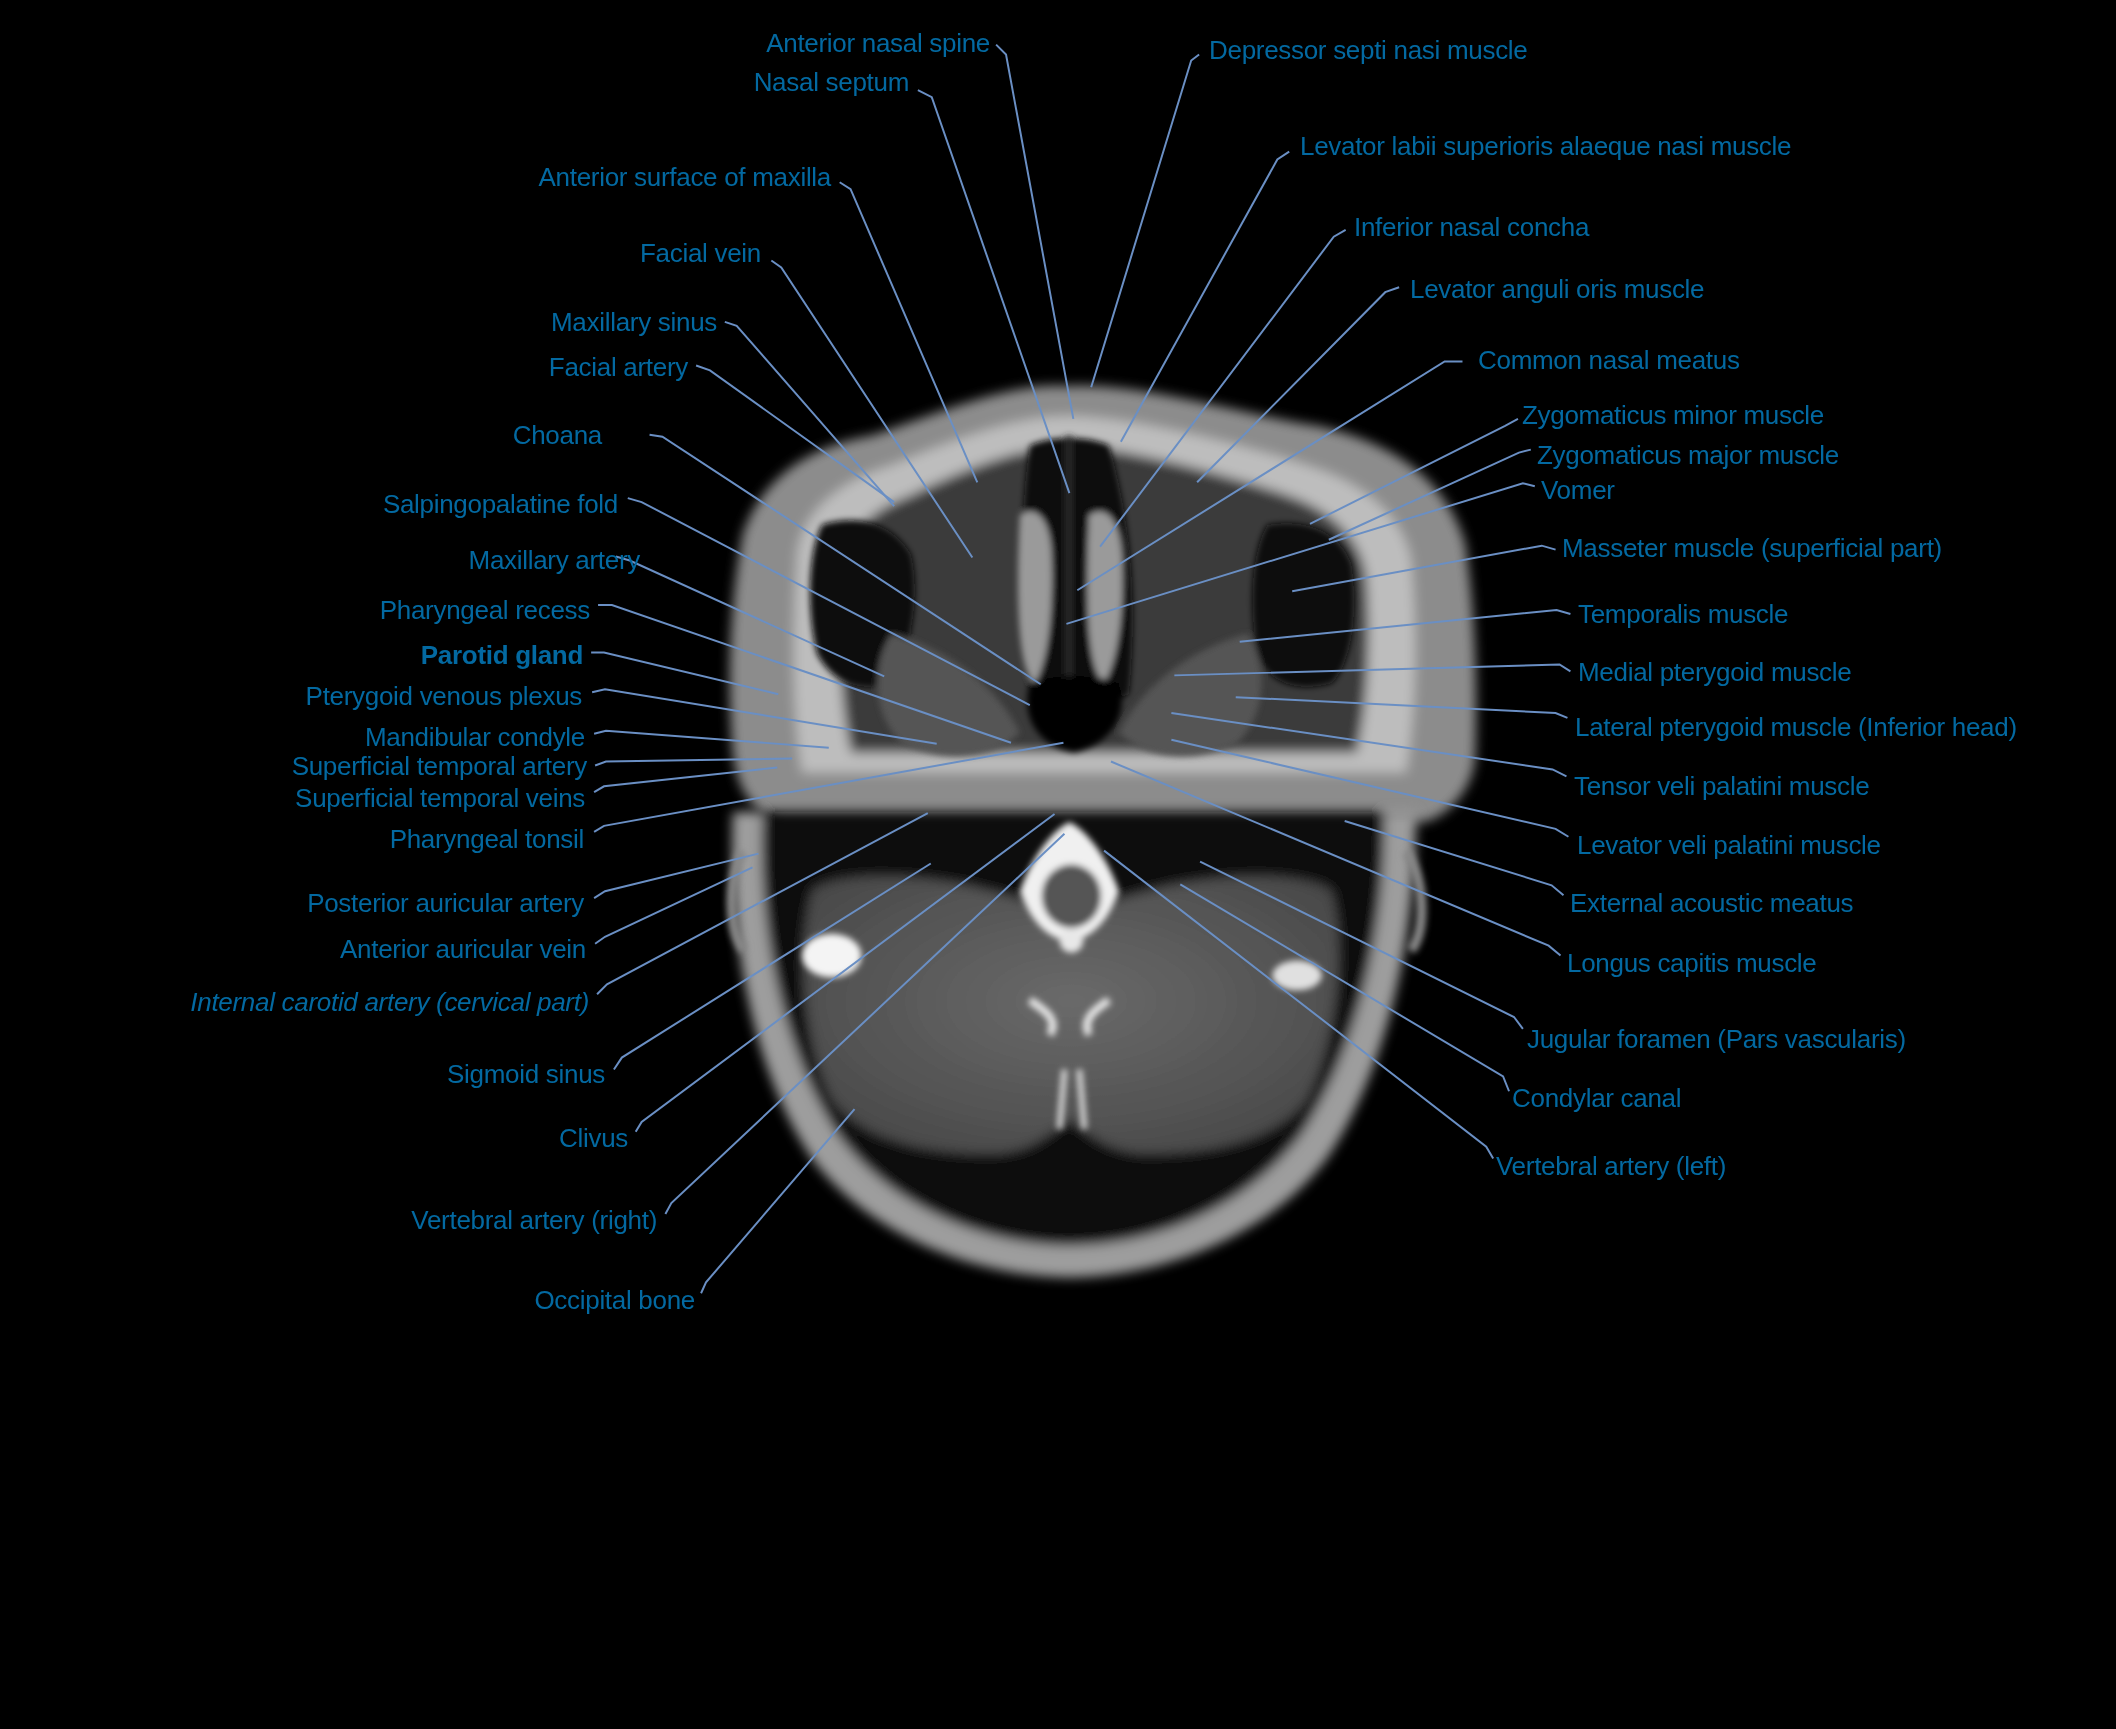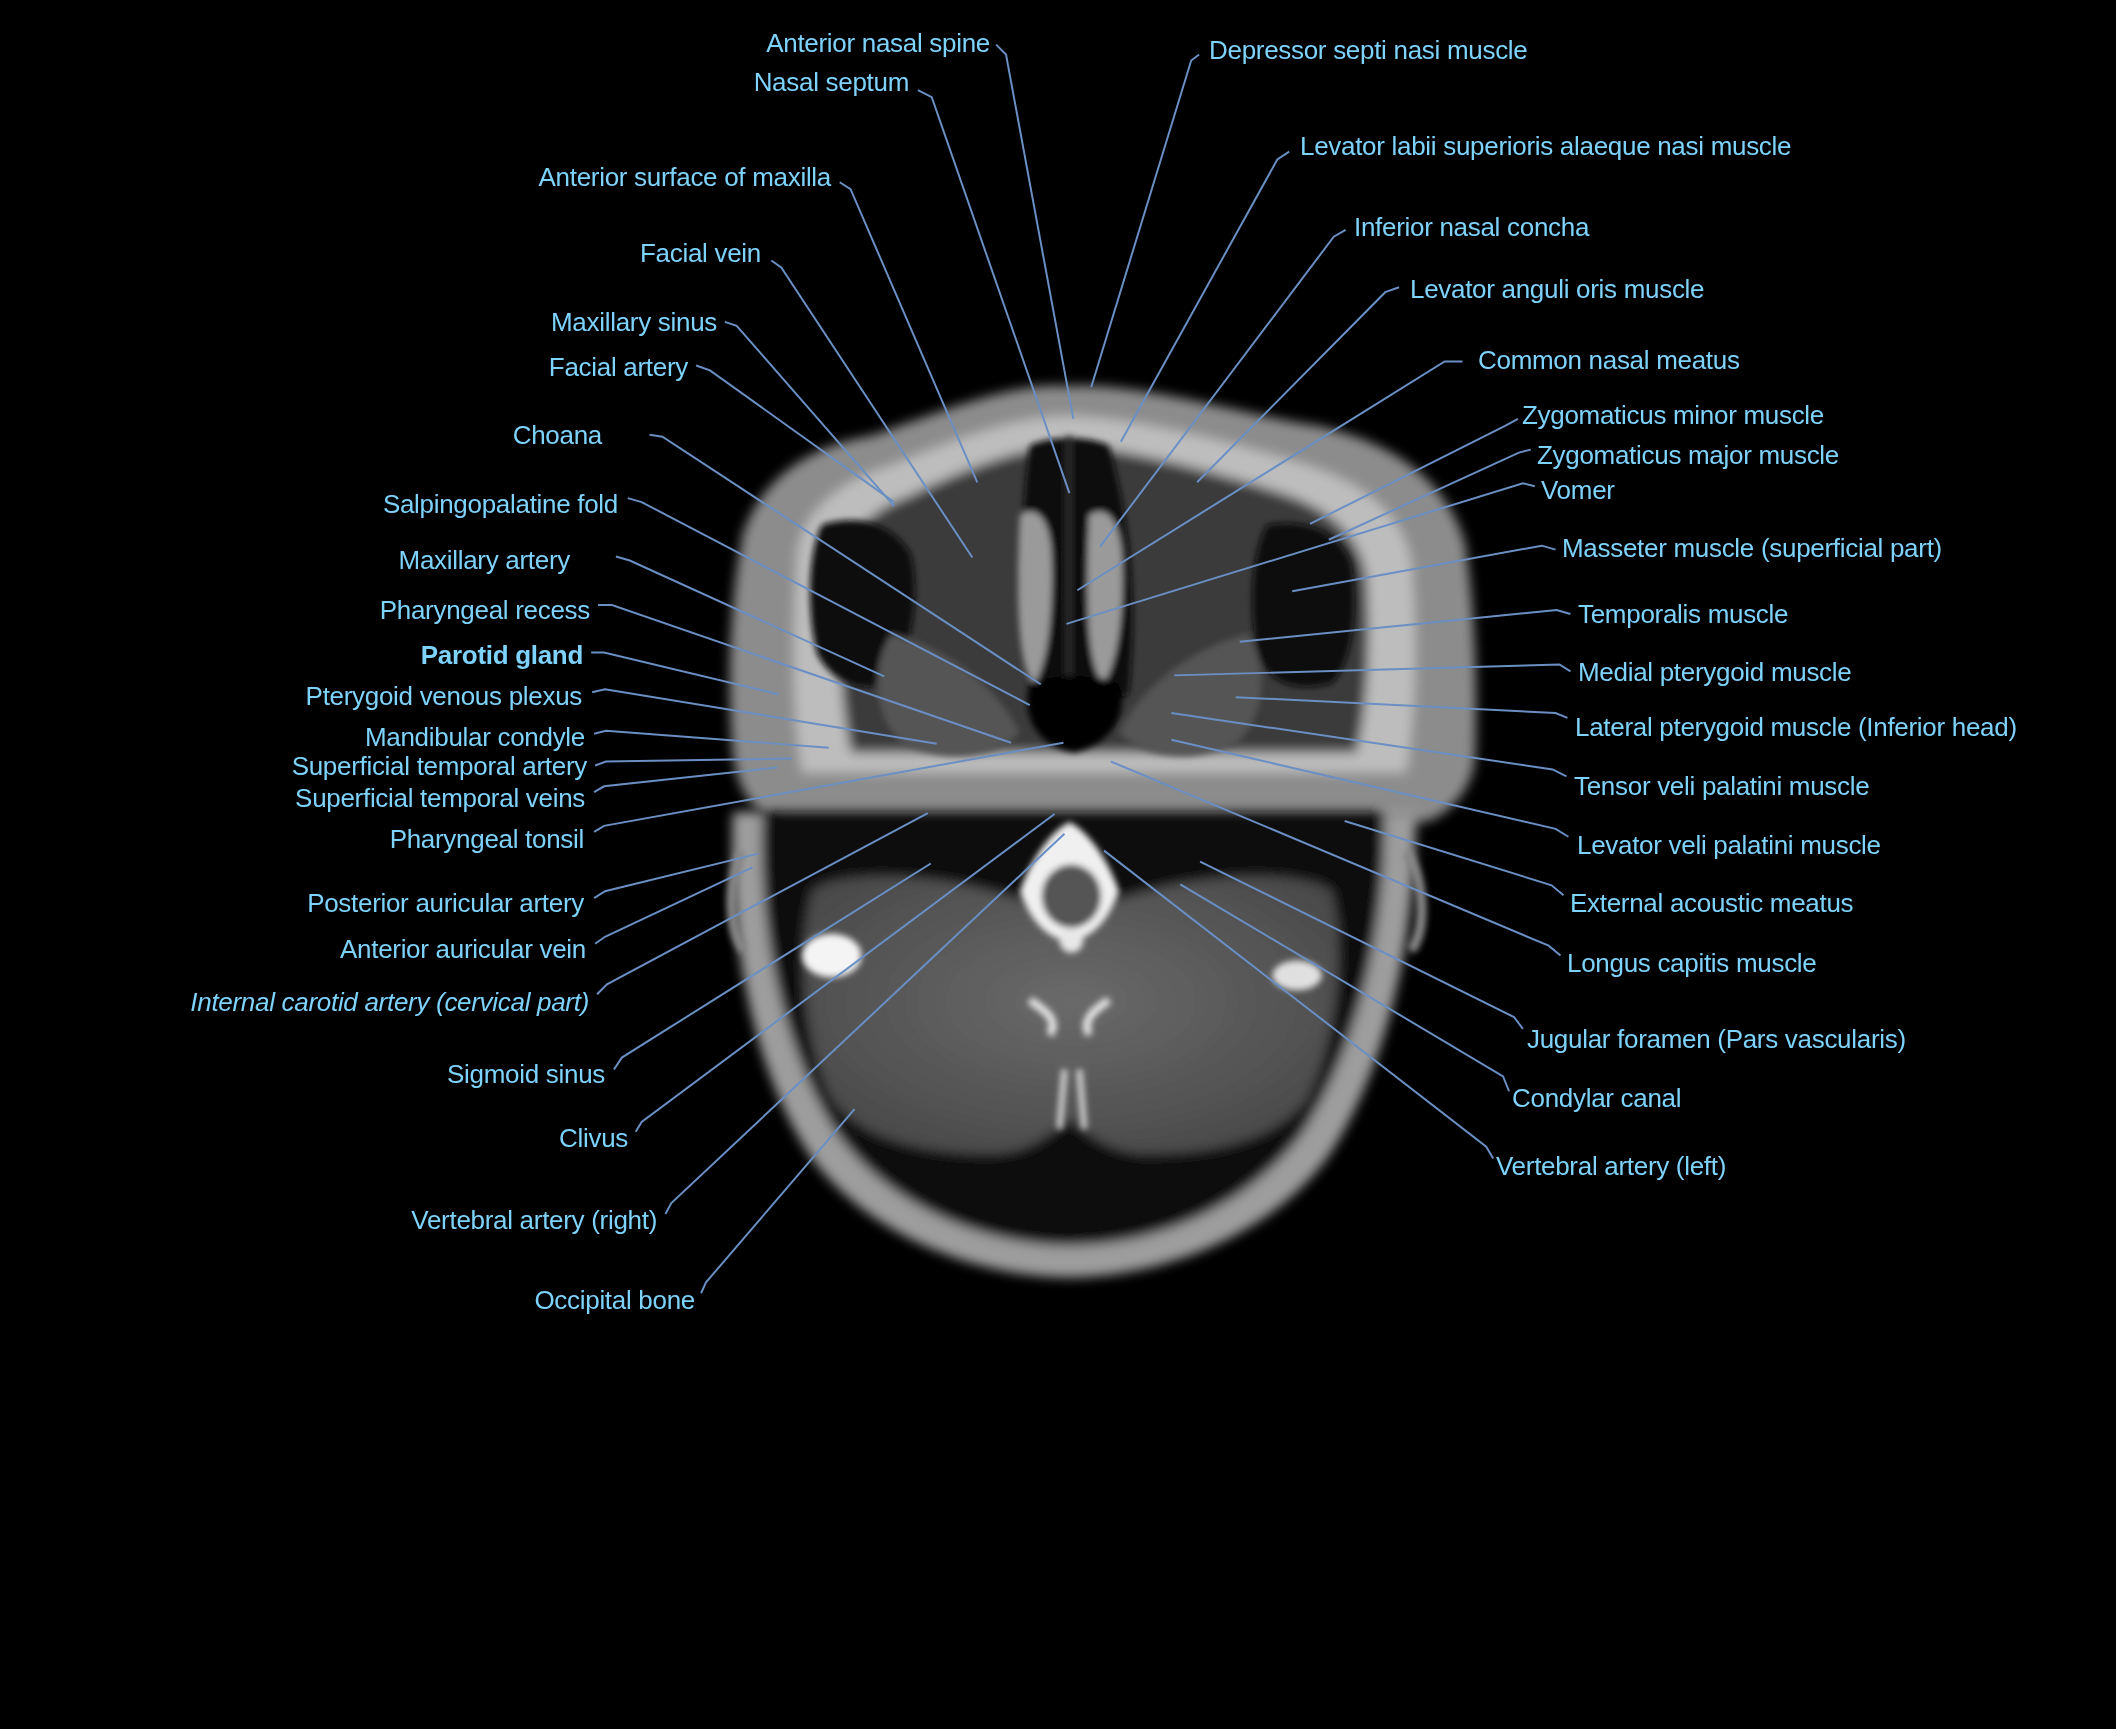--- a/index.html
+++ b/index.html
@@ -2,21 +2,21 @@
 <html><head>
 <meta charset="utf-8">
 <style>
   html, body { margin: 0; padding: 0; background: #000; }
   body { width: 2117px; height: 1730px; position: relative; overflow: hidden; font-family: "Liberation Sans", sans-serif; }
   #stage { position: absolute; left: 0; top: 0; width: 2117px; height: 1730px; }
   #mri { position: absolute; left: 0; top: 0; width: 2117px; height: 1730px; }
   #leaders { position: absolute; left: 0; top: 0; width: 2117px; height: 1730px; pointer-events: none; }
   .label {
     position: absolute;
-    color: #7dd3fc;
+    color: #0369a1;
     font-size: 26px;
     line-height: 30px;
     white-space: nowrap;
     letter-spacing: -0.3px;
     transform: translateY(-50%);
     cursor: pointer;
   }
   .label.left { text-align: right; transform: translate(-100%, -50%); }
 </style>
 </head>
@@ -139,21 +139,21 @@
 </div>
 
 <div class="label left" style="left: 990px; top: 43px;">Anterior nasal spine</div>
 <div class="label left" style="left: 909px; top: 82px;">Nasal septum</div>
 <div class="label left" style="left: 831px; top: 177px;">Anterior surface of maxilla</div>
 <div class="label left" style="left: 761px; top: 253px;">Facial vein</div>
 <div class="label left" style="left: 717px; top: 322px;">Maxillary sinus</div>
 <div class="label left" style="left: 688px; top: 367px;">Facial artery</div>
 <div class="label left" style="left: 602px; top: 435px;">Choana</div>
 <div class="label left" style="left: 618px; top: 504px;">Salpingopalatine fold</div>
-<div class="label left" style="left: 570px; top: 560px;">Maxillary artery</div>
+<div class="label left" style="left: 640px; top: 560px;">Maxillary artery</div>
 <div class="label left" style="left: 590px; top: 610px;">Pharyngeal recess</div>
 <div class="label left" style="left: 583px; top: 655px; font-weight: bold;">Parotid gland</div>
 <div class="label left" style="left: 582px; top: 696px;">Pterygoid venous plexus</div>
 <div class="label left" style="left: 585px; top: 737px;">Mandibular condyle</div>
 <div class="label left" style="left: 587px; top: 766px;">Superficial temporal artery</div>
 <div class="label left" style="left: 585px; top: 798px;">Superficial temporal veins</div>
 <div class="label left" style="left: 584px; top: 839px;">Pharyngeal tonsil</div>
 <div class="label left" style="left: 584px; top: 903px;">Posterior auricular artery</div>
 <div class="label left" style="left: 586px; top: 949px;">Anterior auricular vein</div>
 <div class="label left" style="left: 589px; top: 1002px; font-style: italic;">Internal carotid artery (cervical part)</div>

